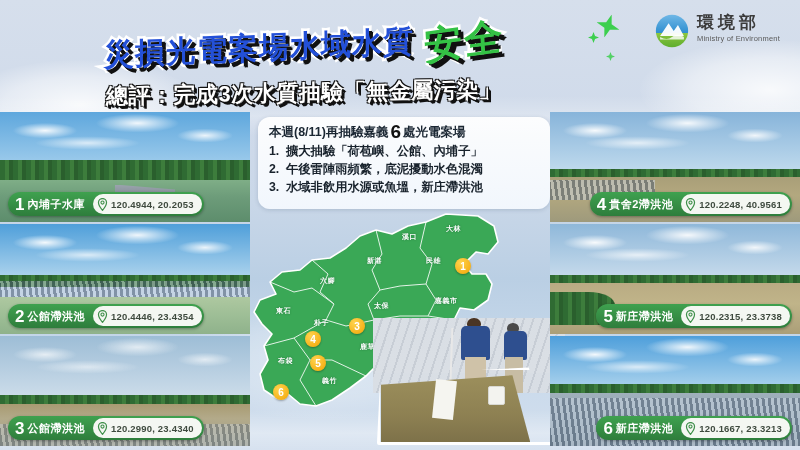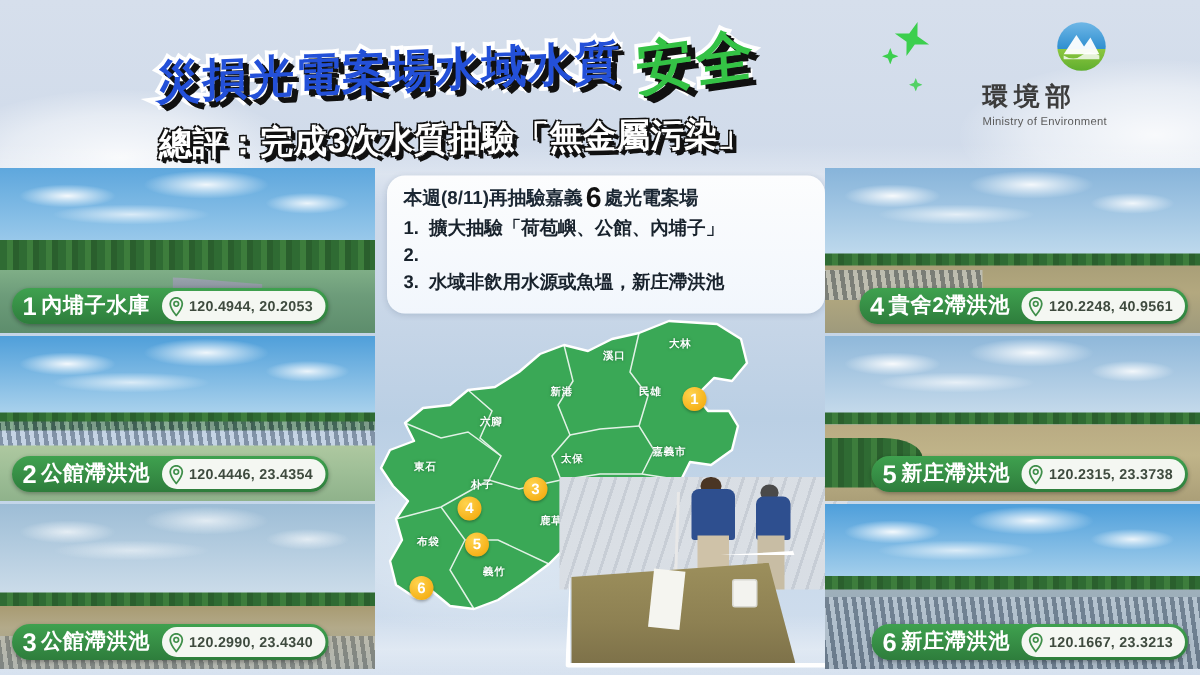--- a/index.html
+++ b/index.html
@@ -73,21 +73,21 @@
     left: 588px; top: 32px; width: 11px; height: 11px;
     clip-path: polygon(50% 0%, 64% 36%, 100% 50%, 64% 64%, 50% 100%, 36% 64%, 0% 50%, 36% 36%);
   }
   .sparkle.s3 {
     left: 606px; top: 52px; width: 9px; height: 9px;
     clip-path: polygon(50% 0%, 64% 36%, 100% 50%, 64% 64%, 50% 100%, 36% 64%, 0% 50%, 36% 36%);
     opacity: .85;
   }
 
   
-  #logo { position: absolute; left: 655px; top: 14px; display: flex; align-items: flex-end; gap: 8px; flex-direction: column; }
+  #logo { position: absolute; left: 655px; top: 14px; display: flex; align-items: flex-start; gap: 8px; }
   .logo-mark { width: 34px; height: 34px; }
   .logo-text-zh { font-size: 17px; font-weight: bold; color: #3c3c3c; letter-spacing: 4px; line-height: 1.05; }
   .logo-text-en { font-size: 7.5px; color: #5a5a5a; letter-spacing: .2px; margin-top: 2px; }
 
   
   #info-panel {
     position: absolute; left: 258px; top: 117px; width: 292px; height: 92px;
     background: linear-gradient(180deg, rgba(255,255,255,.93), rgba(246,250,255,.9));
     border-radius: 12px;
     box-shadow: 0 1px 4px rgba(40,60,90,.18);
@@ -176,21 +176,21 @@
   .label-bar {
     position: absolute; left: 8px; bottom: 6px; height: 24px;
     display: flex; align-items: center;
     border-radius: 12px;
     background: linear-gradient(180deg,#3fa14f,#2e7d3c);
     box-shadow: 0 1px 3px rgba(0,0,0,.32);
     padding-left: 7px;
   }
   .label-bar.right { left: auto; right: 8px; }
   .lb-num { color: #ffffff; font-size: 17px; font-weight: bold; line-height: 1; margin-right: 3px; }
-  .lb-name { color: #ffffff; font-size: 14px; font-weight: bold; letter-spacing: .5px; white-space: nowrap; }
+  .lb-name { color: #ffffff; font-size: 11px; font-weight: bold; letter-spacing: .5px; white-space: nowrap; }
   .coord-pill {
     display: flex; align-items: center; gap: 3px;
     background: #f4f7f2;
     border-radius: 11px;
     height: 20px; margin: 0 2px 0 8px; padding: 0 8px 0 4px;
   }
   .pin-ico { width: 11px; height: 13px; flex: none; }
   .coord-txt { font-size: 9.5px; color: #3e4a3e; font-weight: bold; white-space: nowrap; letter-spacing: .2px; }
 </style>
 </head>
@@ -239,20 +239,21 @@
     <div class="info-head">
       <span>本週(8/11)再抽驗嘉義</span><span class="big-num">6</span><span>處光電案場</span>
     </div>
     <ul class="info-list">
       <li>
         <span class="idx">1.</span>
         <span>擴大抽驗「荷苞嶼、公館、內埔子」</span>
       </li>
       <li>
         <span class="idx">2.</span>
+        <span>午後雷陣雨頻繁，底泥擾動水色混濁</span>
       </li>
       <li>
         <span class="idx">3.</span>
         <span>水域非飲用水源或魚塭，新庄滯洪池</span>
       </li>
     </ul>
   </div>
 
   <div id="map-wrap">
     <svg id="map-svg" width="270" height="210" viewBox="0 0 270 210">

